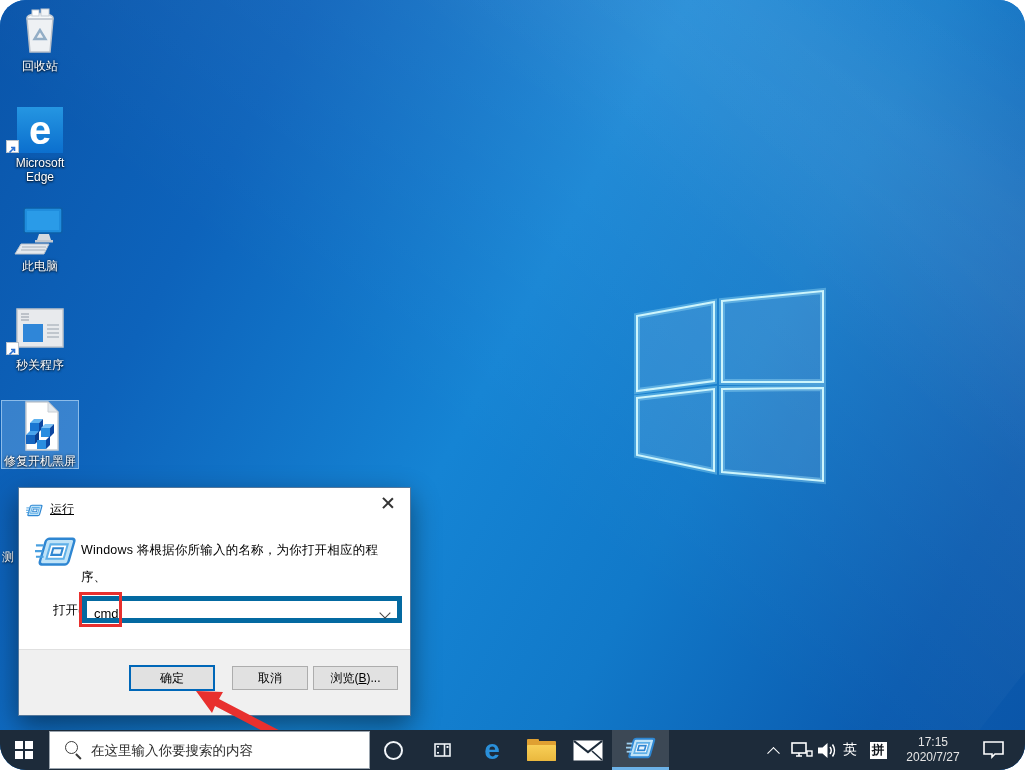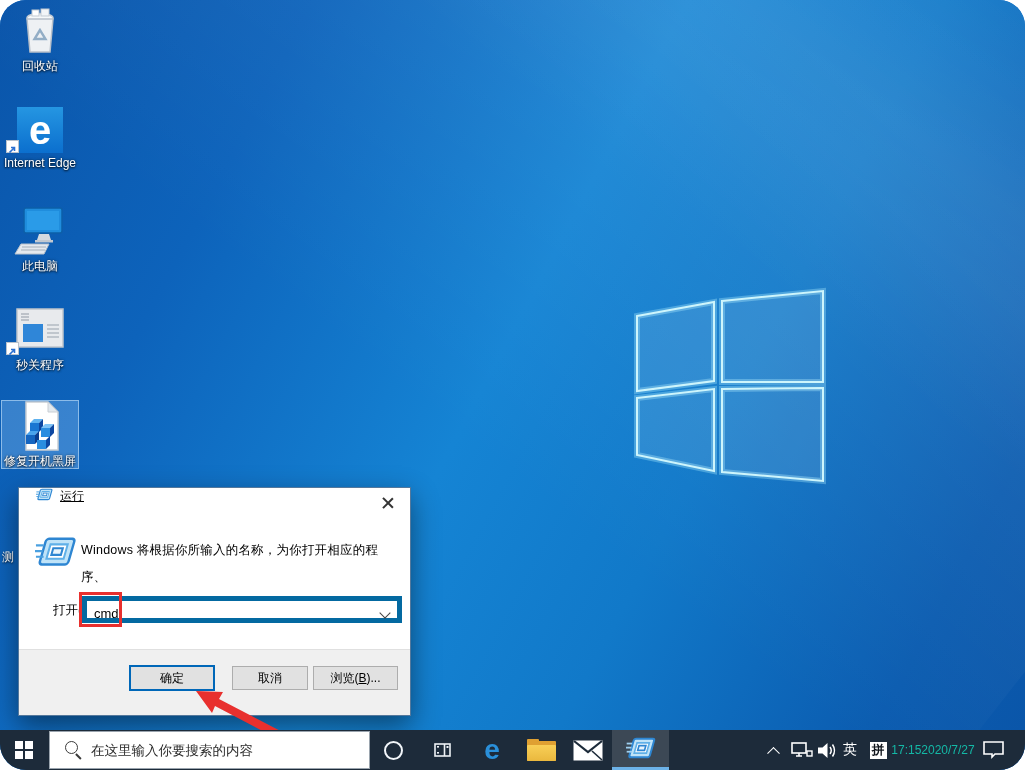--- a/index.html
+++ b/index.html
@@ -22,21 +22,21 @@
     text-shadow:0 1px 2px rgba(0,0,0,.85), 0 0 3px rgba(0,0,0,.6); }
   .di.selected { background:rgba(160,210,255,.30); border:1px solid rgba(210,235,255,.55); }
   .shortcut-badge { position:absolute; left:4px; bottom:0; width:13px; height:13px; background:#fff; border:1px solid #b9c2cc; }
   .edge-tile { width:46px; height:46px; background:linear-gradient(180deg,#2596e2,#0b6fce); display:flex; align-items:center; justify-content:center; }
   .edge-tile span { color:#fff; font-size:40px; font-weight:bold; line-height:40px; }
   .partial-label { position:absolute; left:2px; top:549px; width:14px; overflow:hidden; font-size:12px; color:#fff; text-shadow:0 1px 2px rgba(0,0,0,.85); }
 
   
   .dialog { position:absolute; left:18px; top:487px; width:393px; height:229px; background:#fff;
     border:1px solid #54789c; box-shadow:0 10px 26px rgba(0,0,0,.45); z-index:5; }
-  .dlg-title { position:relative; height:30px; display:flex; align-items:flex-start; padding-left:17px; background:#fff;text-decoration:underline; }
+  .dlg-title { position:relative; height:30px; display:flex; align-items:flex-end; padding-left:7px; background:#fff;text-decoration:underline; }
   .dlg-title .t { font-size:12px; color:#000; margin-left:7px; }
   .dlg-close { position:absolute; right:0; top:0; width:45px; height:30px; display:flex; align-items:center; justify-content:center; cursor:pointer; }
   .x-glyph { position:relative; width:12px; height:12px; }
   .x-glyph:before, .x-glyph:after { content:""; position:absolute; left:5px; top:-1px; width:1.6px; height:14px; background:#333; }
   .x-glyph:before { transform:rotate(45deg); } .x-glyph:after { transform:rotate(-45deg); }
   .dlg-desc-icon { position:absolute; left:16px; top:48px; }
   .dlg-desc { position:absolute; left:62px; top:49px; width:320px; font-size:12.5px; line-height:27px; color:#000; letter-spacing:.2px; }
   .dlg-open-label { position:absolute; left:10px; top:114px; font-size:12.5px; color:#000;margin-left:24px; }
   .dlg-open-label .k { text-decoration:underline; }
   .dlg-combo { position:absolute; left:63px; top:108px; width:320px; height:27px; border:5px solid #0369a1; background:#fff; }
@@ -70,21 +70,21 @@
   .folder { position:relative; width:29px; height:22px; }
   .folder .back { position:absolute; left:0; top:2px; width:29px; height:20px; background:#dfa032; border-radius:1px; }
   .folder .tab { position:absolute; left:0; top:0; width:12px; height:5px; background:#dfa032; border-radius:1px 1px 0 0; }
   .folder .paper { position:absolute; left:10px; top:13px; width:9px; height:8px; background:#6fb3e8; }
   .folder .front { position:absolute; left:0px; top:6px; width:29px; height:16px; background:linear-gradient(180deg,#f8cf57,#eab83e); border-radius:1px; }
   .tb-run-btn { position:absolute; left:612px; top:0; width:57px; height:40px; background:rgba(255,255,255,.14); border-bottom:3px solid #6cb2e8; display:flex; align-items:center; justify-content:center; cursor:pointer; }
   .tray-item { position:absolute; top:0; height:40px; display:flex; align-items:center; justify-content:center; color:#fff; cursor:pointer; }
   .chev-up { width:9px; height:9px; border-left:1.8px solid #fff; border-top:1.8px solid #fff; transform:rotate(45deg) translate(2px,2px); }
   .lang-txt { font-size:14px; }
   .ime-box { width:17px; height:17px; background:#fff; color:#10151c; font-size:12.5px; font-weight:bold; display:flex; align-items:center; justify-content:center; }
-  .clock { position:absolute; left:893px; top:0; width:80px; height:40px; display:flex; flex-direction:row; align-items:center; justify-content:center; color:#14b8a6; font-size:12px; line-height:15px; cursor:pointer; }
+  .clock { position:absolute; left:893px; top:0; width:80px; height:40px; display:flex; flex-direction:column; align-items:center; justify-content:center; color:#e5e5e5; font-size:12px; line-height:15px; cursor:pointer; }
 </style>
 </head>
 <body>
 
 <div class="screen">
 
   <div class="wallpaper">
     <div class="ray ray1"></div>
     <div class="ray ray2"></div>
     <div class="ray ray3"></div>
@@ -121,21 +121,21 @@
     <div class="art">
       <div class="edge-tile">
         <span>e</span>
       </div>
       <div class="shortcut-badge">
         <svg width="11" height="11" viewBox="0 0 11 11">
             <path d="M2.5 8.5 L7.5 3.5 M4 3.5 h3.5 v3.5" fill="none" stroke="#2a6fd0" stroke-width="1.6"></path>
           </svg>
       </div>
     </div>
-    <div class="lbl">Internet Edge</div>
+    <div class="lbl">Microsoft Edge</div>
   </div>
 
   <div class="di" style="left:2px; top:206px;">
     <div class="art">
       <svg width="54" height="50" viewBox="0 0 54 50">
         <rect x="11" y="2" width="38" height="25" rx="2" fill="#1f8ddd" stroke="#0d5fa8" stroke-width="1.5"></rect>
         <rect x="14" y="5" width="32" height="19" fill="#2a9be8"></rect>
         <path d="M26 28 h10 l2 6 h-14 z" fill="#d4dae0"></path>
         <rect x="22" y="34" width="18" height="2.5" fill="#c2c9d1"></rect>
         <path d="M8 38 L36 38 L31 48 L2 48 Z" fill="#e4e9ee" stroke="#b9c2cc" stroke-width="1"></path>

